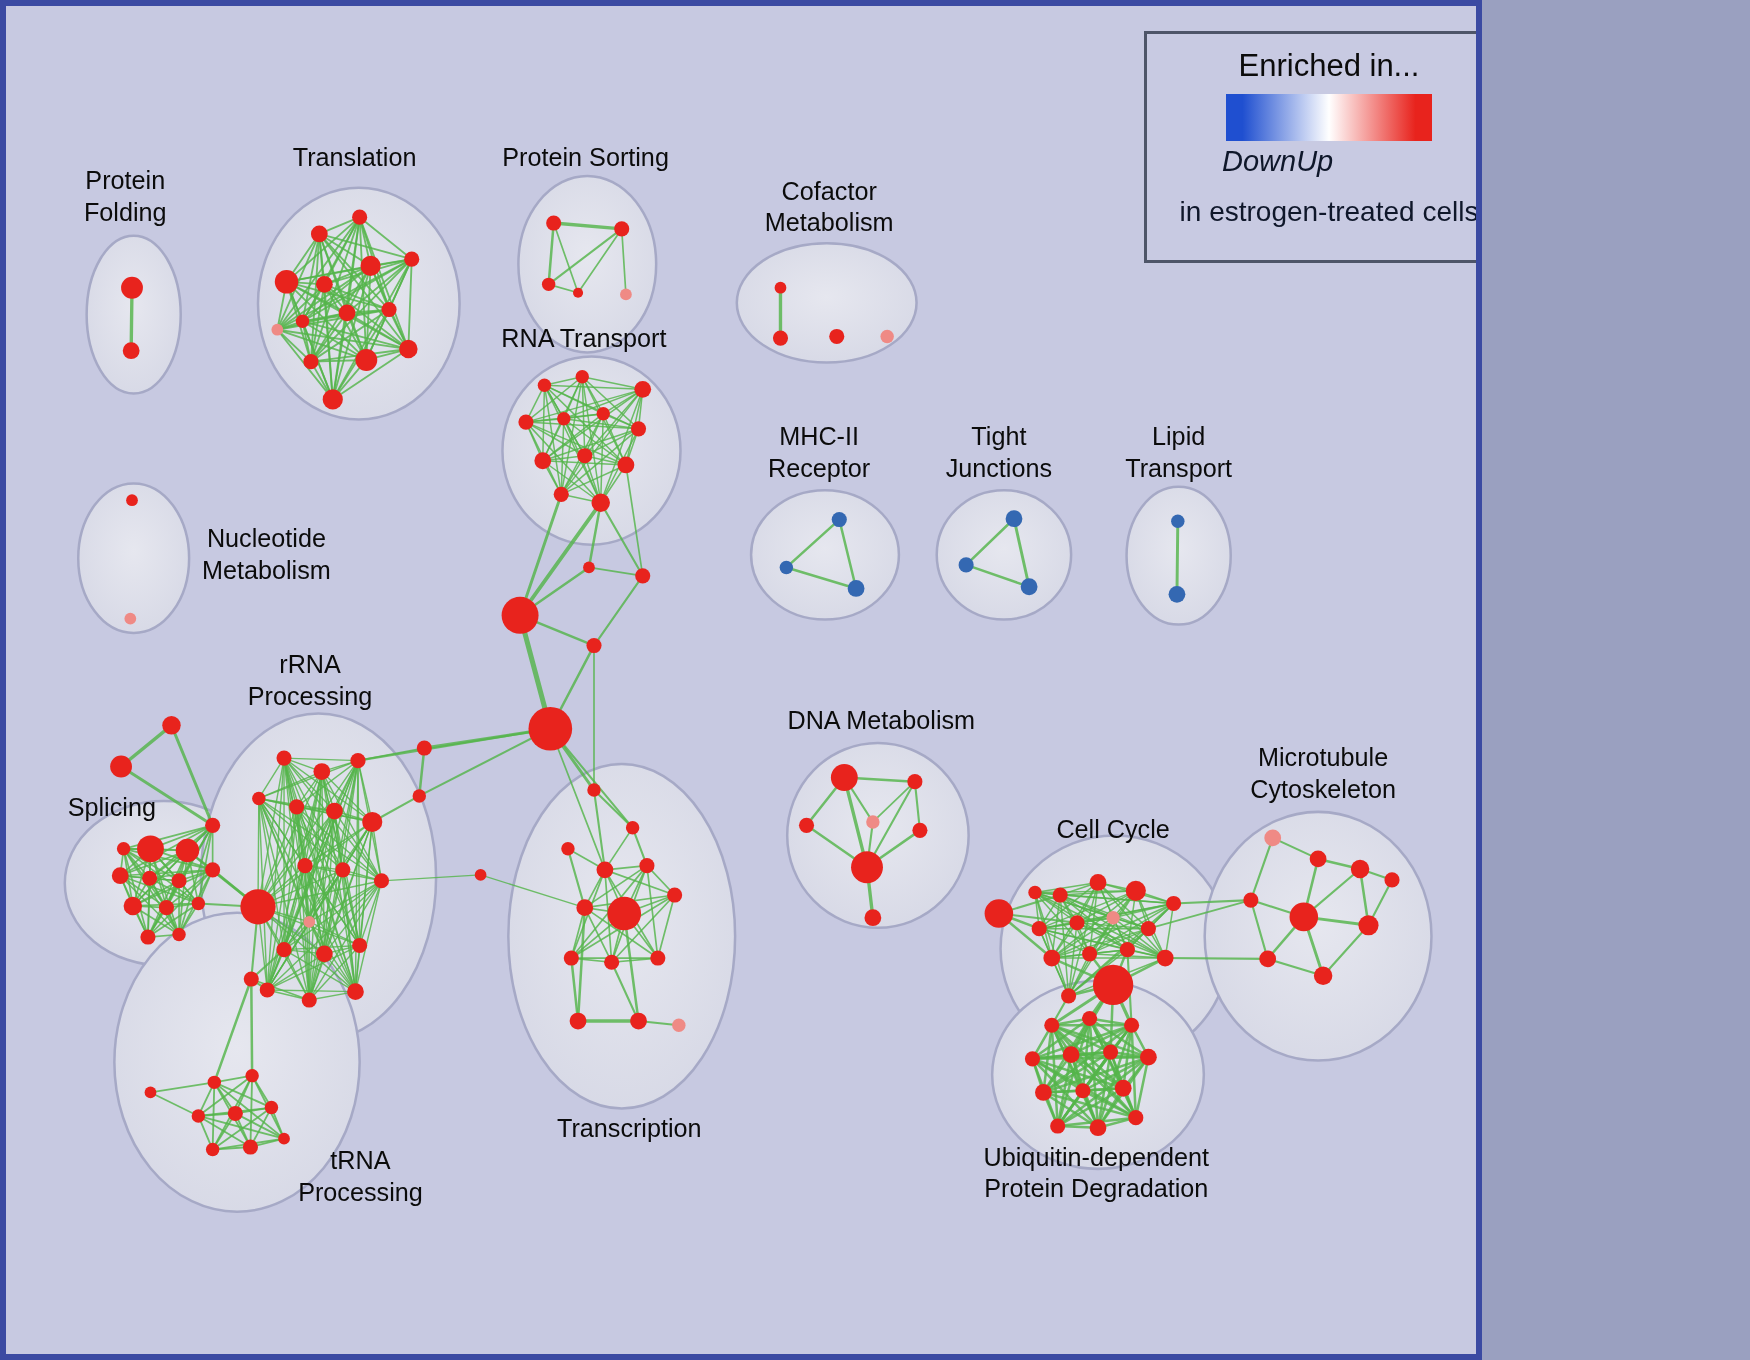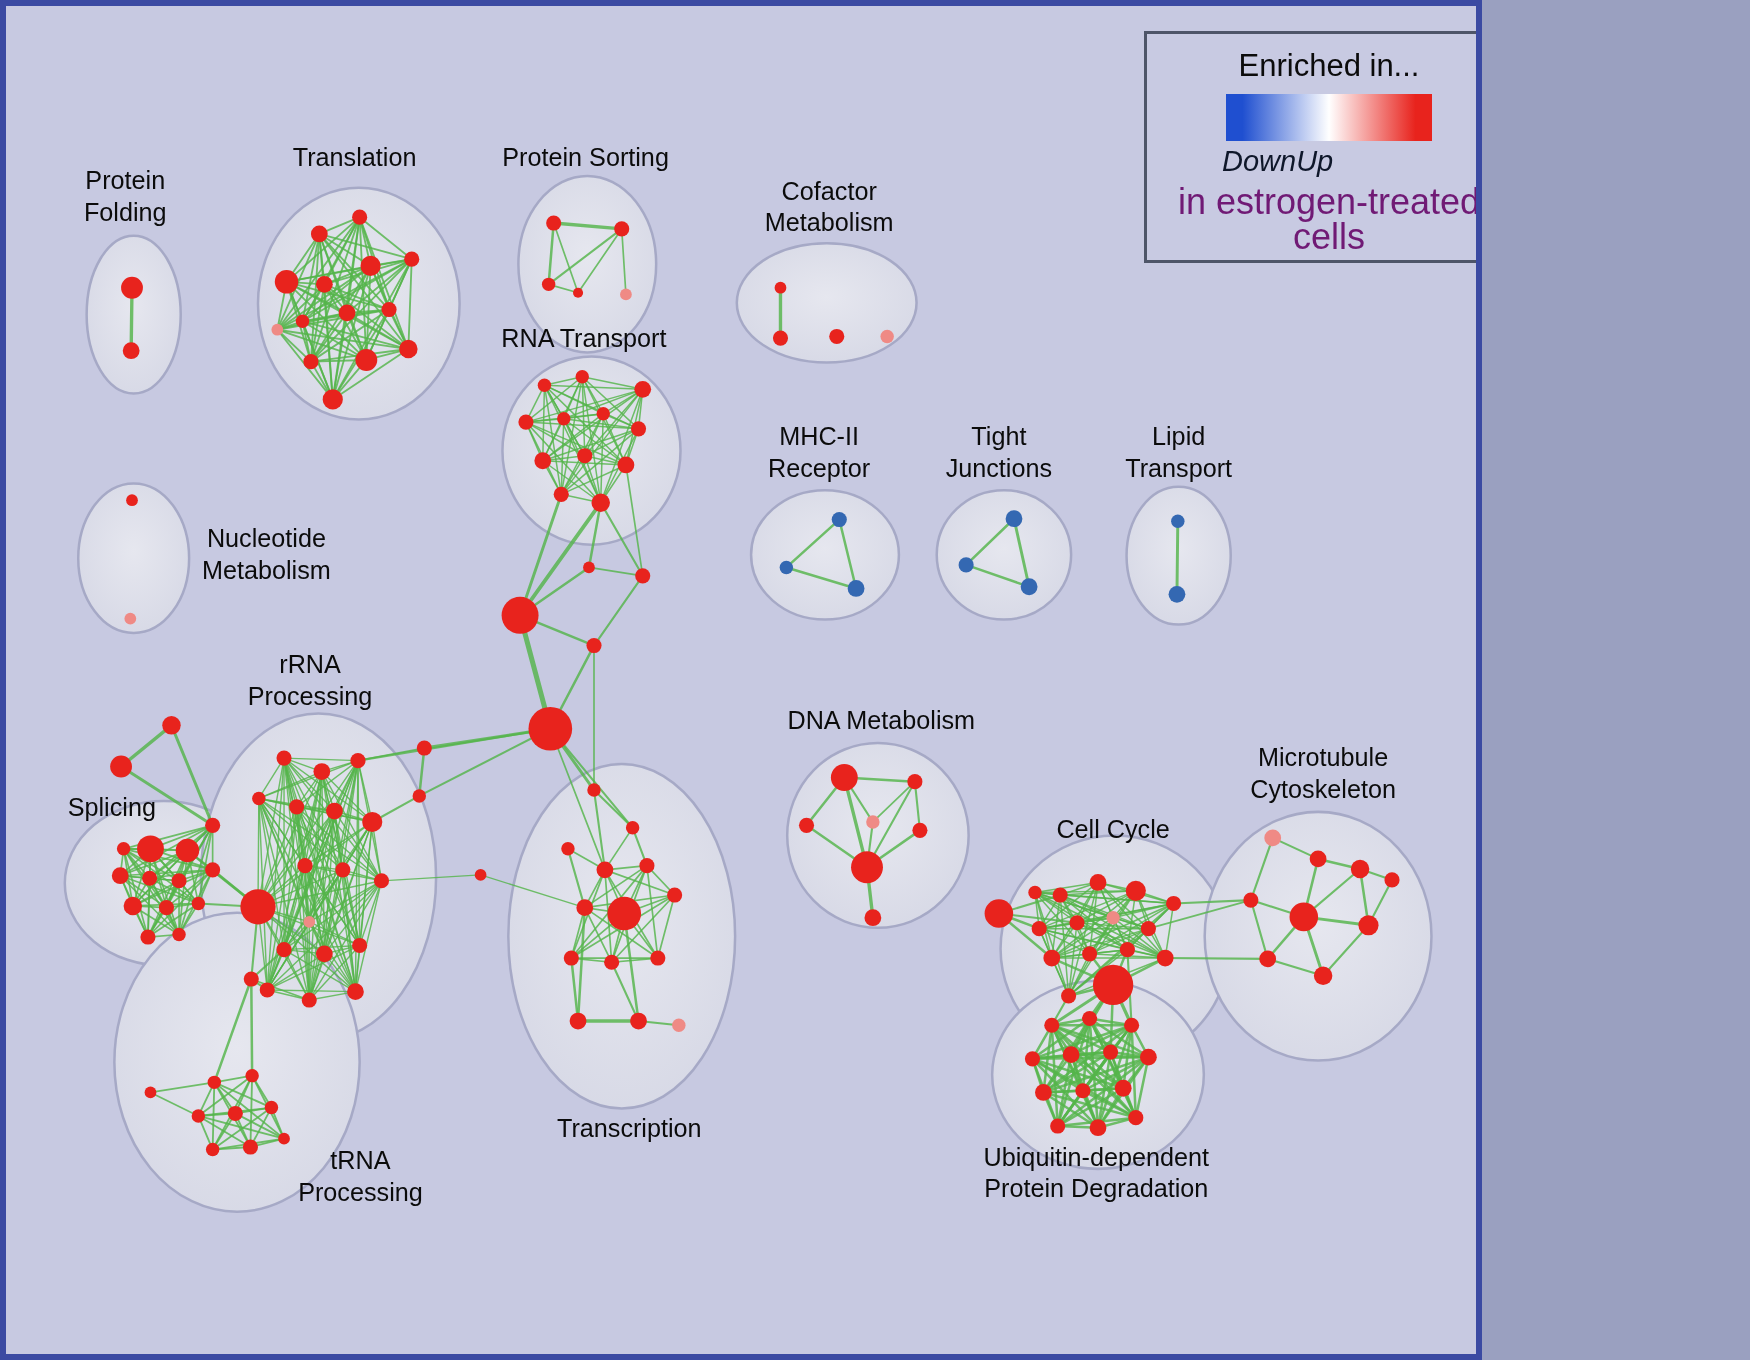--- a/index.html
+++ b/index.html
@@ -28,21 +28,21 @@
   .legend-title { font-size:31px; margin-top:14px; color:#0b0b0b; }
   .legend-bar {
     width:206px; height:47px;
     margin:10px auto 0 auto;
   }
   .legend-downup {
     width:214px; margin:4px auto 0 auto;
     display:flex; justify-content:flex-start;
     font-size:29px; color:#0f172a;font-style:italic;
   }
-  .legend-caption { font-size:36px; line-height:35px; margin-top:6px; color:#701a75; }
+  .legend-caption { font-size:28px; line-height:35px; margin-top:16px; color:#0f172a; }
 </style>
 </head>
 <body>
 
 <div class="page">
 
   <svg class="net" id="net" viewBox="0 0 1750 1360">
     <defs>
       <radialGradient id="cgrad" cx="50%" cy="45%" r="70%">
         <stop offset="0%" id="cgrad-stop-0" stop-color="#e6e7ef"></stop>

